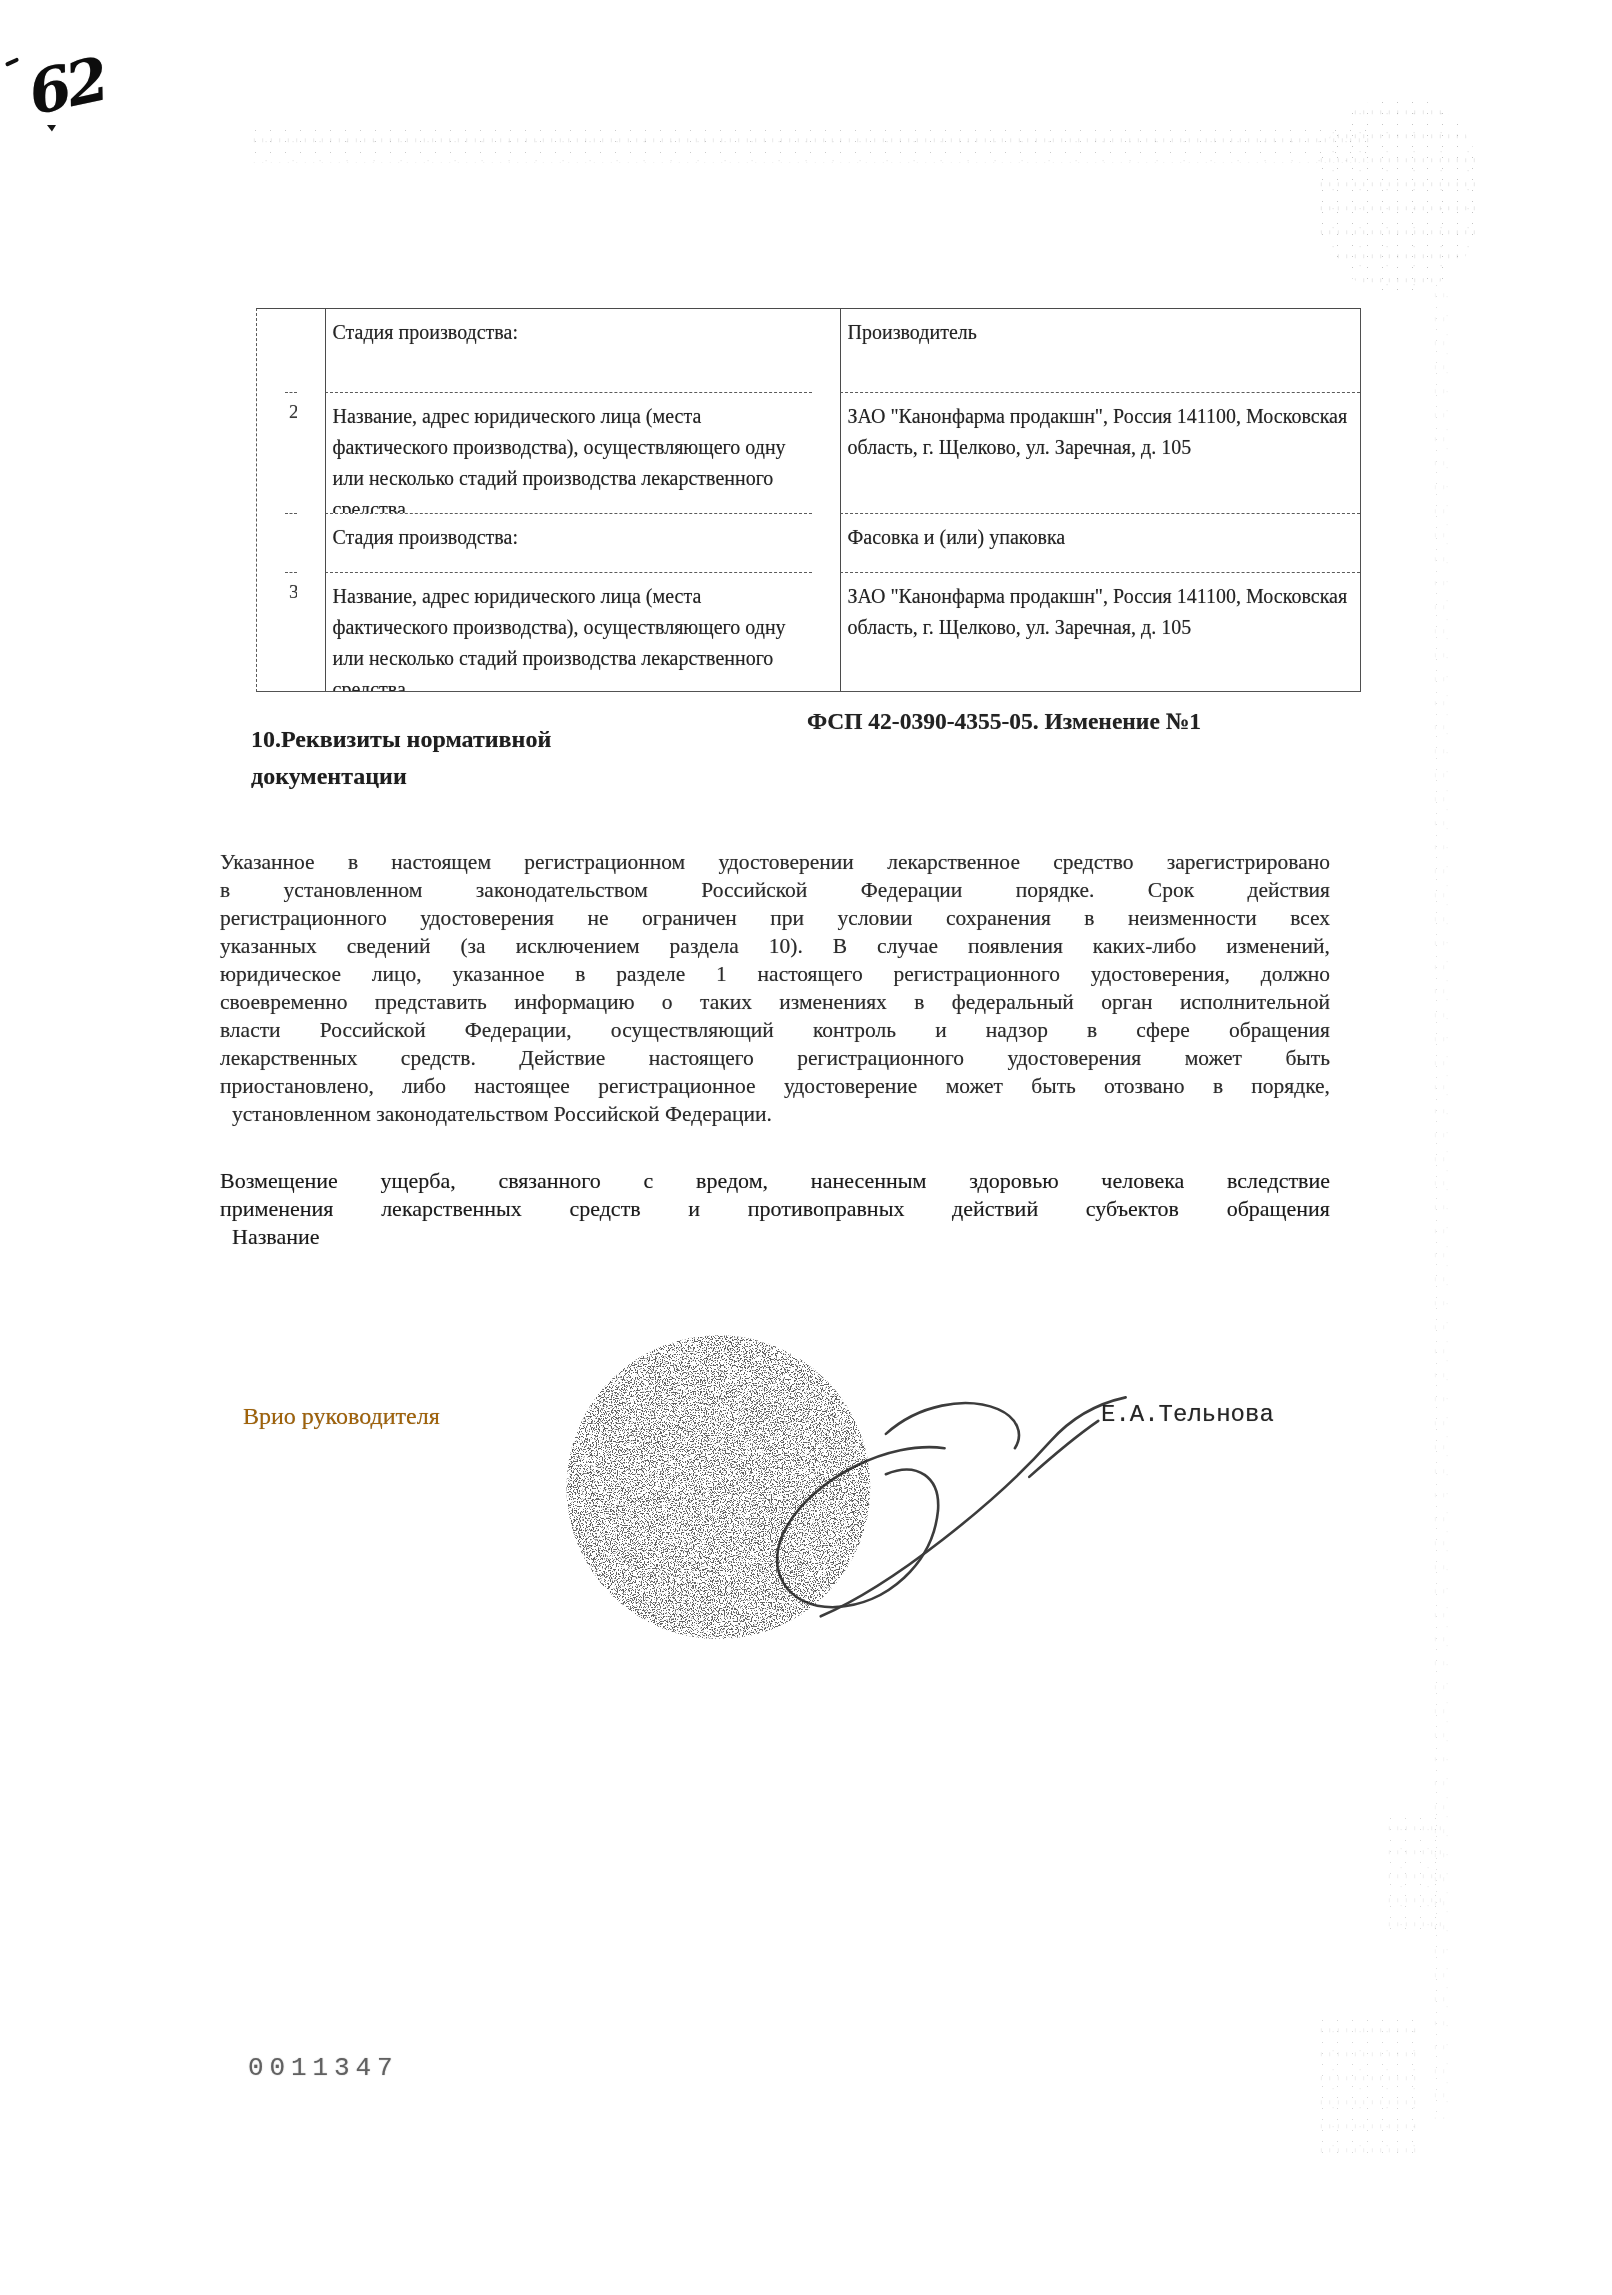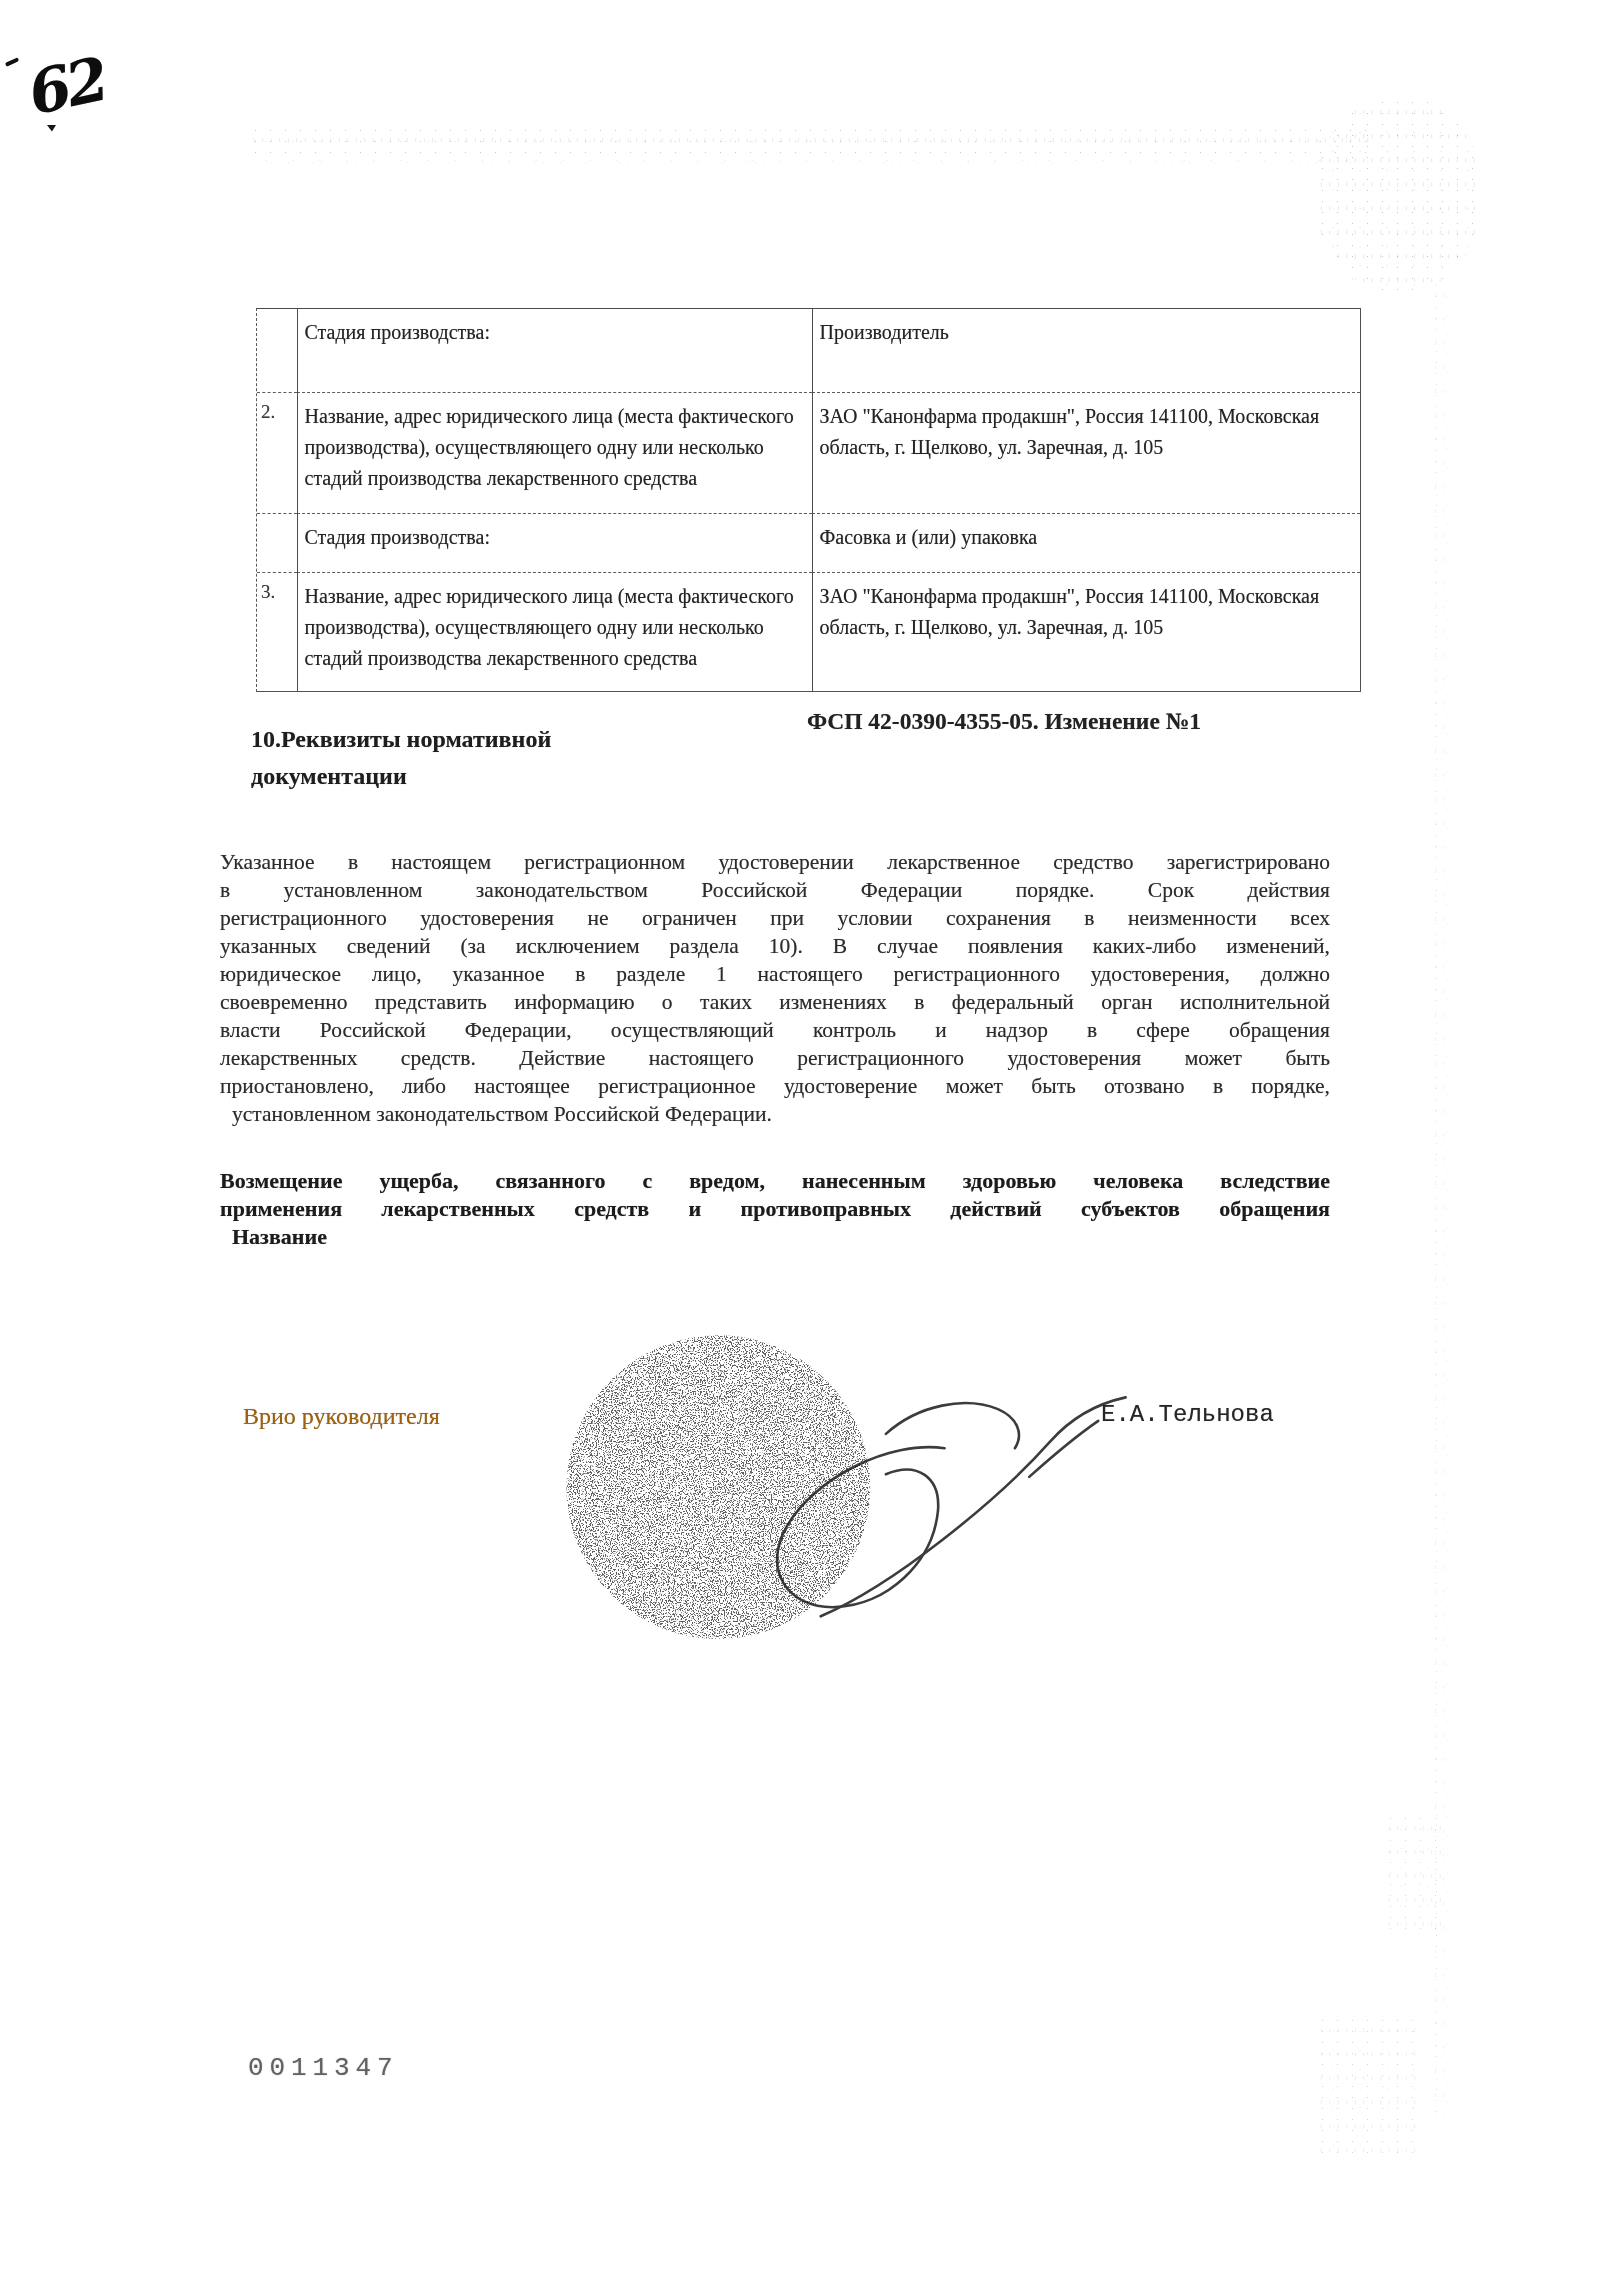--- a/index.html
+++ b/index.html
@@ -46,40 +46,40 @@
     position:absolute;left:256px;top:308px;width:1103px;
     display:grid;
     grid-template-columns:40px 515px 548px;
     grid-template-rows:83px 121px 59px 119px;
     border-top:1.3px solid #4a4a4a;
     border-bottom:1.3px solid #525252;
     border-right:1.3px solid #4f4f4f;
     border-left:1.3px dashed #5a5a5a;
     font-size:20px;line-height:31px;
   }
-  .cell{border-left:1.3px solid #4b4b4b;padding:7.8px 6.5px 2.6px 6.5px;overflow:hidden;}
+  .cell{border-left:1.3px solid #4b4b4b;padding:7.8px 6.5px 2.6px 6.5px;overflow:hidden;margin-left:28px;}
   .cell.numc{border-left:none;padding:2.6px 1.3px 0 3.9px;font-size:19px;color:#3a3a3a;}
   .rsep{border-top:1.3px dashed #5b5b5b;}
 
   
   .sec10-title{
     position:absolute;left:251px;top:721px;width:417px;
     font-weight:bold;font-size:24px;line-height:37px;color:#1e1e1e;
   }
   .sec10-value{
     position:absolute;left:807px;top:708px;width:548px;
     font-weight:600;font-size:23.5px;color:#222;
   }
 
   
   .para{position:absolute;left:220px;width:1110px;font-size:21.5px;color:#2c2c2c;}
   .para .jline{text-align:justify;text-align-last:justify;height:28px;line-height:28px;white-space:nowrap;}
   .para .jline.short{text-align-last:left;margin-left:12px;}
   .para-legal{top:848px;}
-  .para-liab{top:1167px;font-weight:bold;font-size:22px;color:#1c1c1c;}
+  .para-liab{top:1167px;font-weight:normal;font-size:22px;color:#1c1c1c;}
 
   
   .sig-role{position:absolute;left:243px;top:1403px;font-size:24px;color:#a16207;}
   .sig-name{position:absolute;left:1101px;top:1401px;font-size:24px;color:#262626;font-family:Liberation Mono, monospace;}
   .stamp-wrap{position:absolute;left:558px;top:1332px;width:326px;height:313px;opacity:.62;}
   .sig-stroke{position:absolute;left:723px;top:1336px;width:430px;height:313px;}
 
   
   .serial{
     position:absolute;left:248px;top:2053px;

